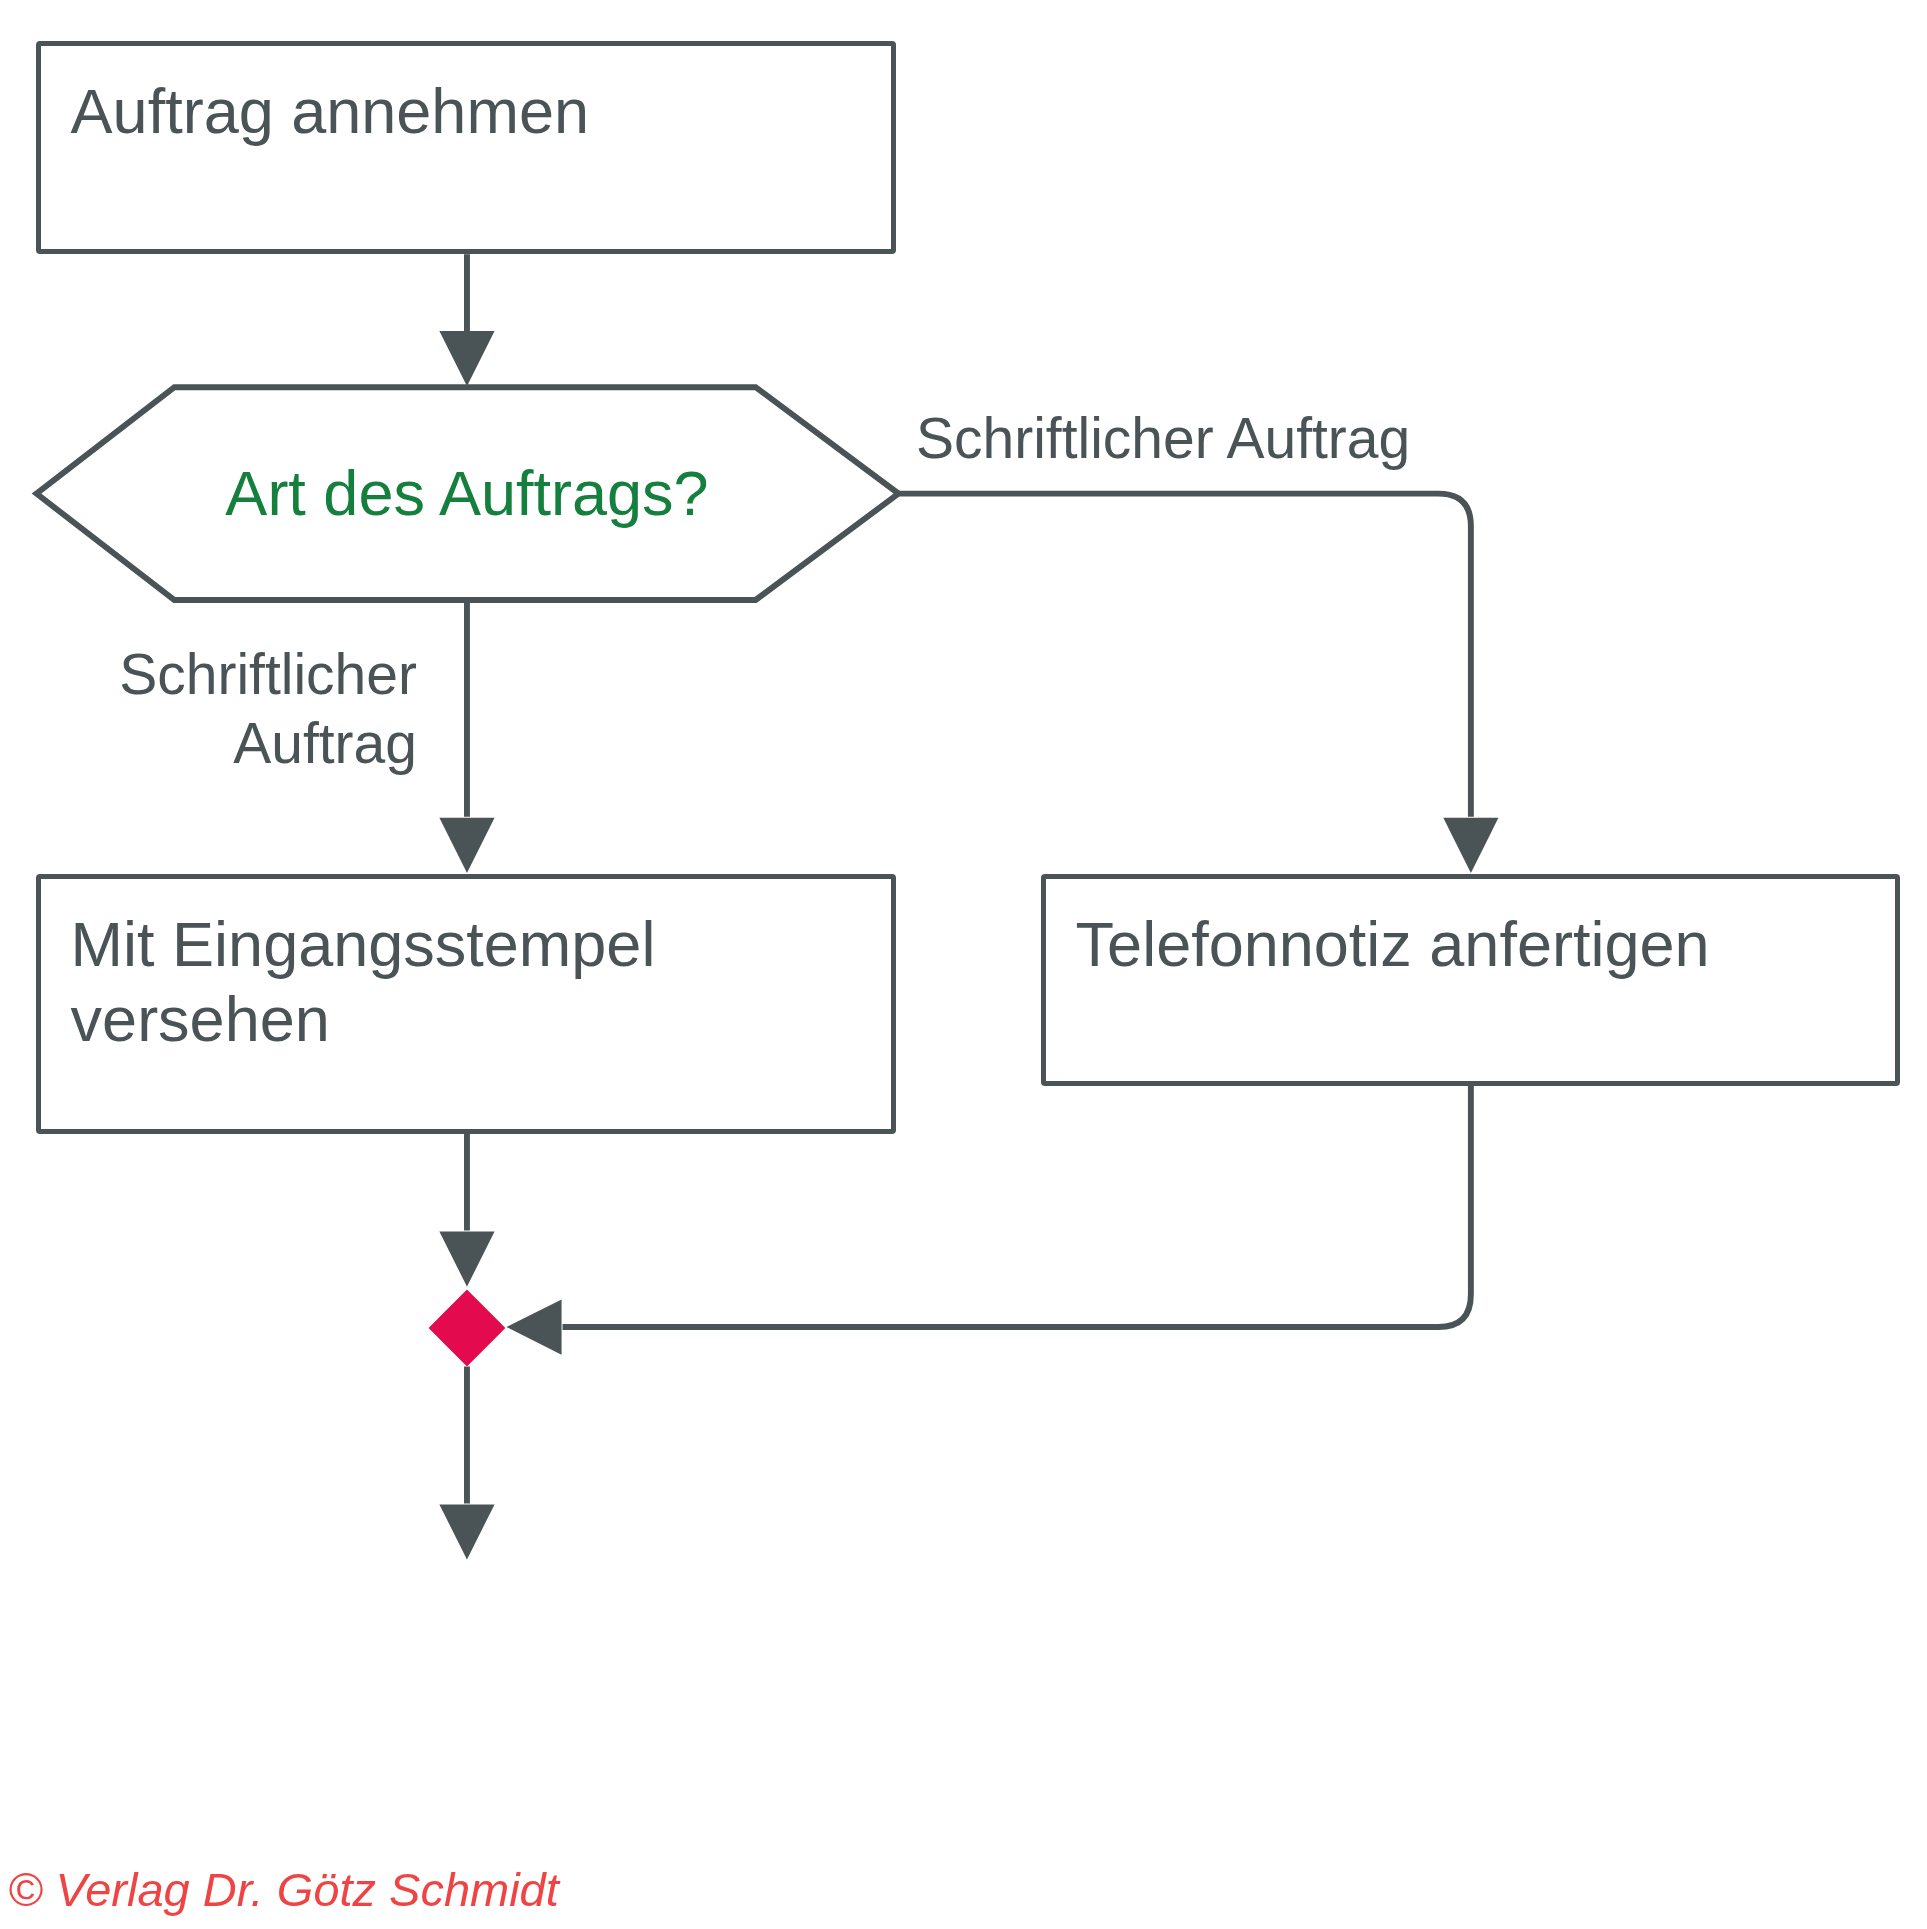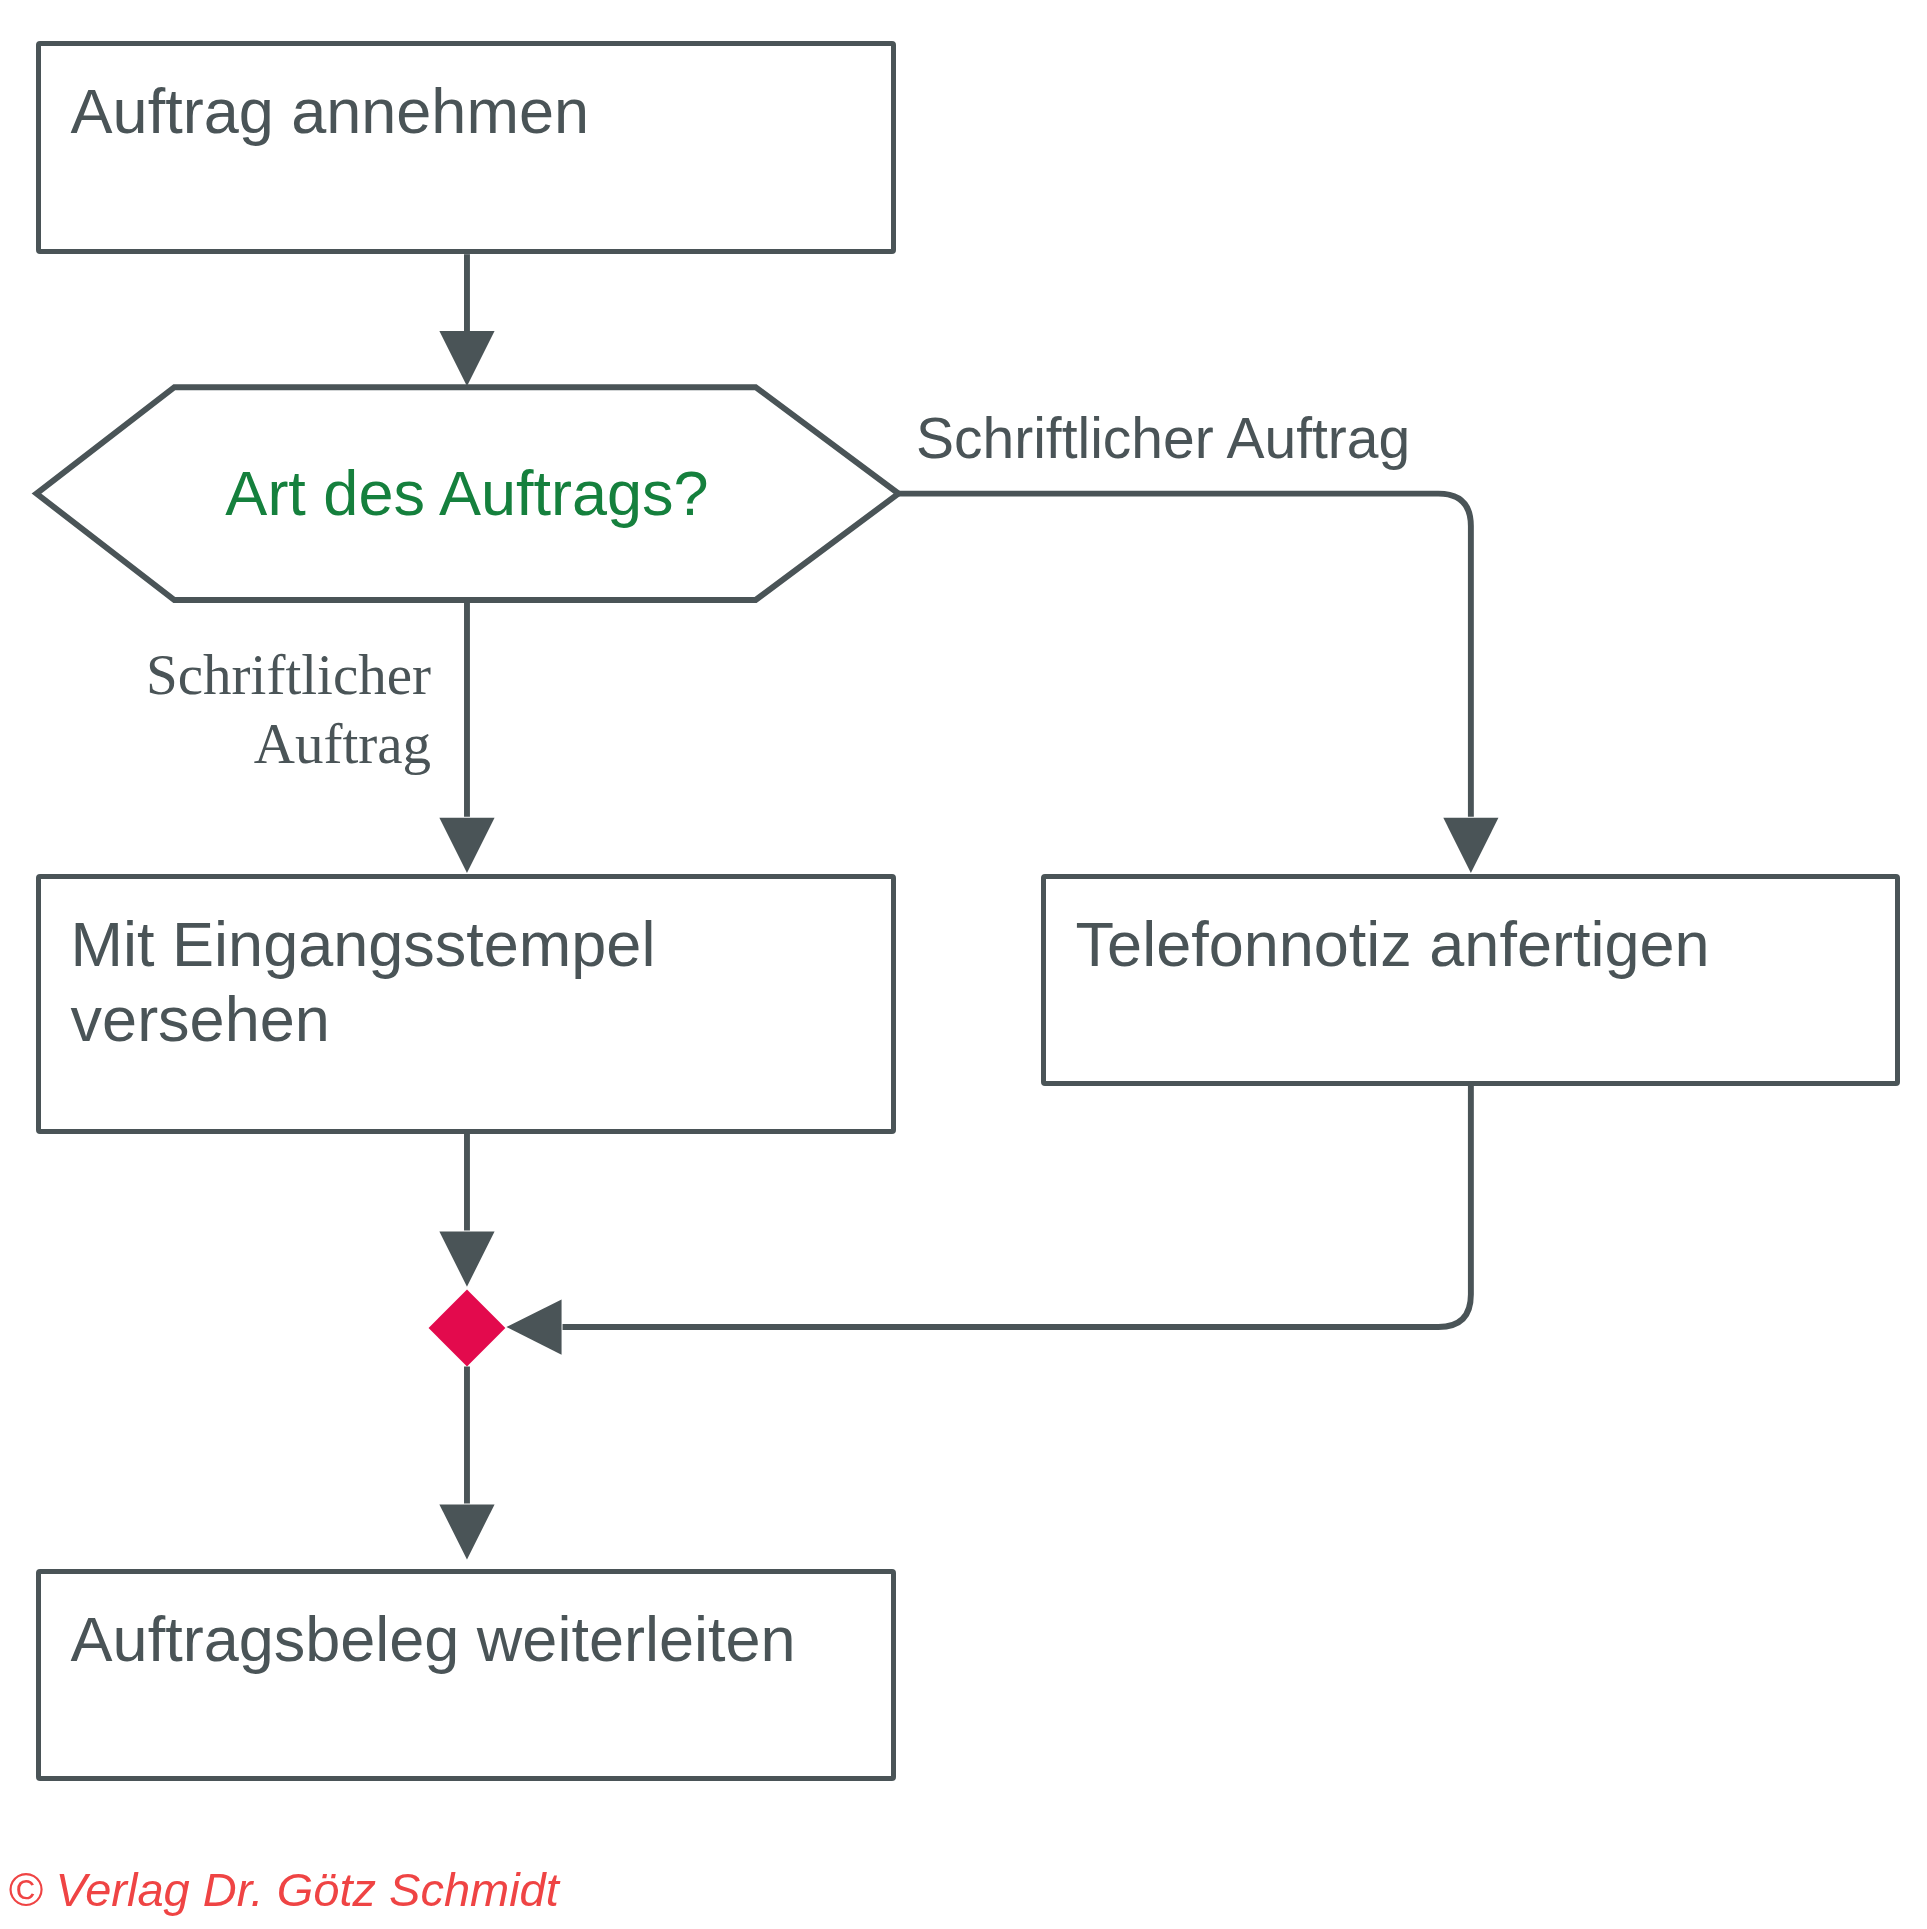--- a/index.html
+++ b/index.html
@@ -88,25 +88,22 @@
   </div>
 
   <div class="node" style="left:36px;top:874px;width:860px;height:260px;">
     <span>Mit Eingangsstempel versehen</span>
   </div>
 
   <div class="node" style="left:1041px;top:874px;width:859px;height:212px;">
     <span>Telefonnotiz anfertigen</span>
   </div>
 
-  <div class="node" style="left:36px;top:1569px;width:860px;height:212px;">
-    <span>Auftragsbeleg weiterleiten</span>
-  </div>
 
-  <div class="edge-label right-aligned" style="left:99px;top:640px;width:332px;font-family:Liberation Serif, serif;">Schriftlicher
+  <div class="edge-label right-aligned" style="left:85px;top:640px;width:332px;">Schriftlicher
 Auftrag</div>
 
   <div class="edge-label" style="left:916px;top:404px;">Schriftlicher Auftrag</div>
 
   <div id="copyright">© Verlag Dr. Götz Schmidt</div>
 
 </div>
 
 
 </body></html>

